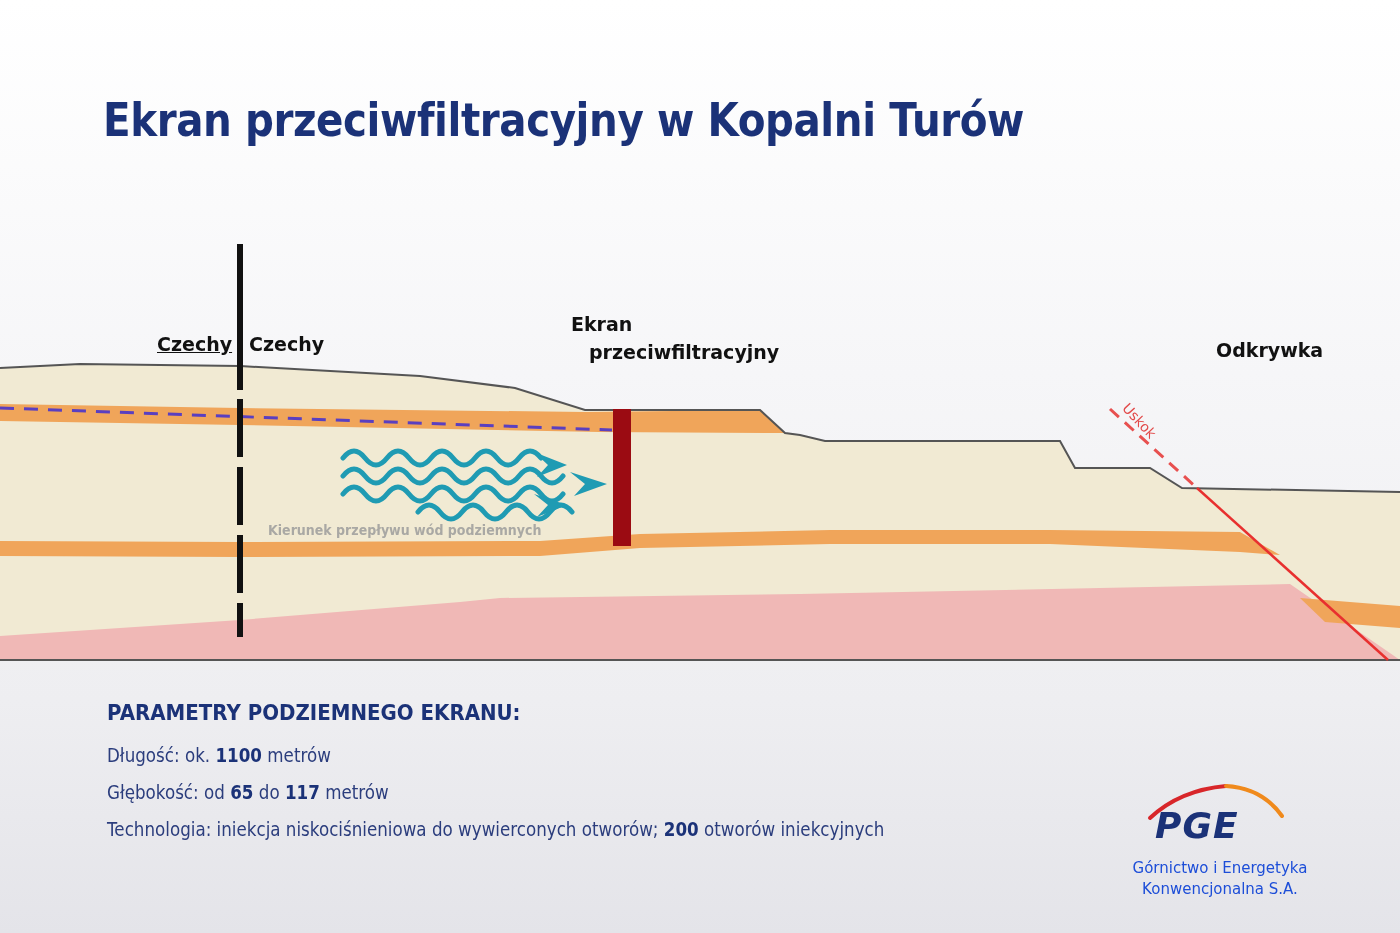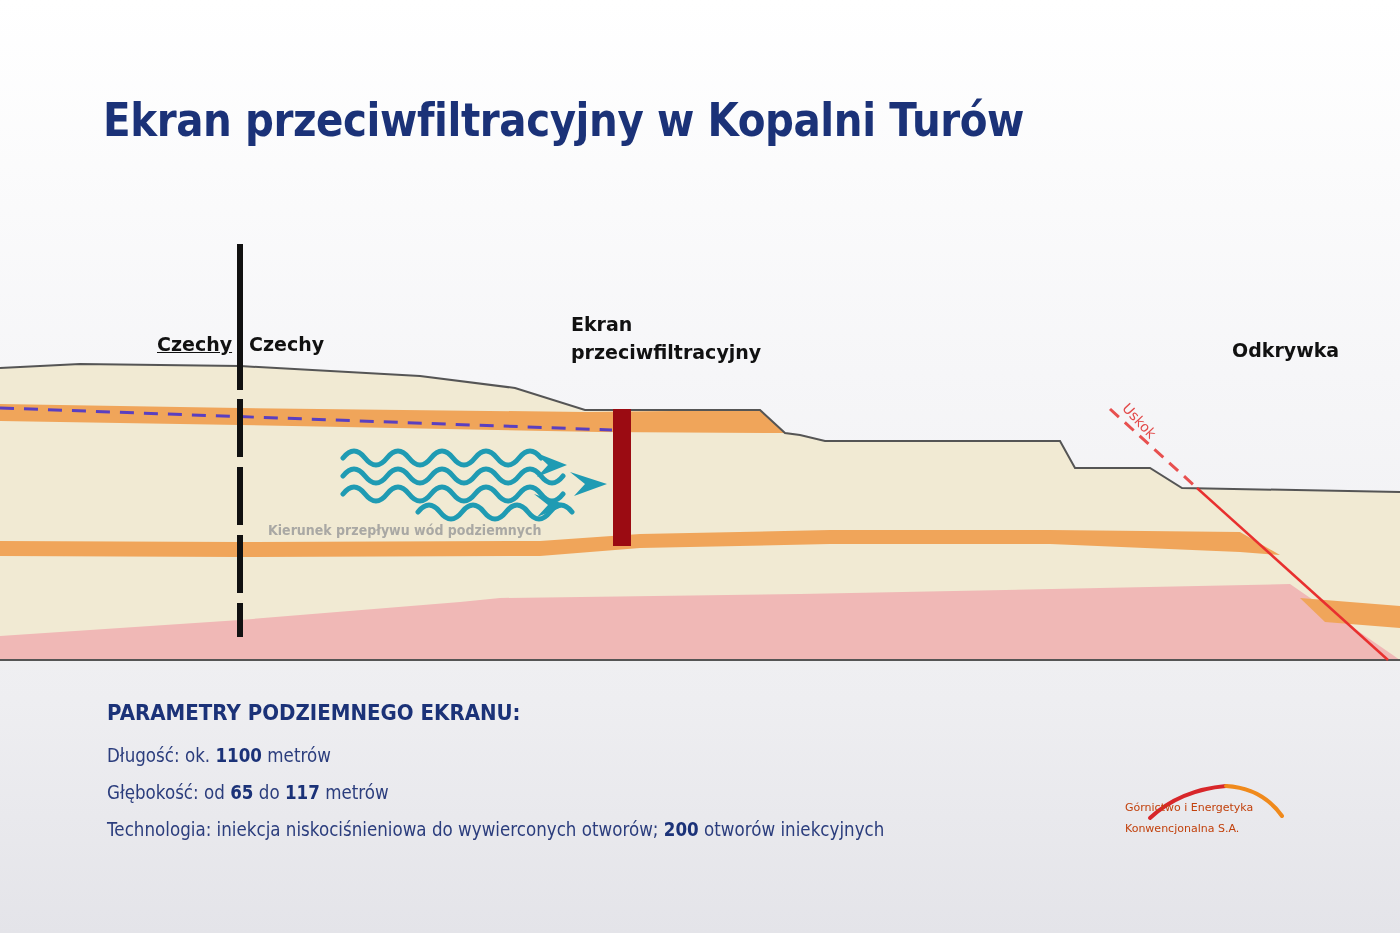--- a/index.html
+++ b/index.html
@@ -36,21 +36,21 @@
     font-family: "DejaVu Sans", sans-serif; transform: scaleX(0.9); transform-origin: left top;
     white-space: nowrap;
   }
   .params .row {
     font-size: 19px; line-height: 37px; color: #2b3d7d; white-space: nowrap;
     font-family: "DejaVu Sans", sans-serif; transform: scaleX(0.88); transform-origin: left top;
   }
   .params .row b { color: #1b3278; }
   .logo { position: absolute; left: 1125px; top: 785px; width: 190px; }
   .logo .sub {
-    font-size: 11px; color: #c2410c; line-height: 21px;
+    font-size: 15px; color: #1d4ed8; text-align: center; line-height: 21px;
     font-family: "DejaVu Sans", sans-serif;
   }
 </style>
 </head>
 <body>
 
 <div class="title">Ekran przeciwfiltracyjny w Kopalni Turów</div>
 
 <svg class="diagram" width="1400" height="933" viewBox="0 0 1400 933">
 
@@ -92,34 +92,35 @@
 
   <g fill="none" stroke-width="4" stroke-linecap="round">
     <path d="M1150,818 Q1180,790 1226,786" stroke="#d8262a"></path>
     <path d="M1226,786 Q1262,788 1282,816" stroke="#f08a1c"></path>
   </g>
 </svg>
 
 <div class="label" style="left:157px; top:331px;text-decoration:underline;">Czechy</div>
 <div class="label" style="left:249px; top:331px;">Czechy</div>
 <div class="label" style="left:571px; top:311px;">Ekran</div>
-<div class="label" style="left:571px; top:339px;">przeciwfiltracyjny</div>
-<div class="label" style="left:1216px; top:337px;margin-left:16px;">Odkrywka</div>
+<div class="label" style="left:589px; top:339px;">przeciwfiltracyjny</div>
+<div class="label" style="left:1216px; top:337px;">Odkrywka</div>
 <div class="uskok">Uskok</div>
 <div class="flow-caption">Kierunek przepływu wód podziemnych</div>
 
 <div class="params">
   <h2>PARAMETRY PODZIEMNEGO EKRANU:</h2>
   <div class="row">
     <span>Długość: ok. </span><b>1100</b><span> metrów</span>
   </div>
   <div class="row">
     <span>Głębokość: od </span><b>65</b><span> do </span><b>117</b><span> metrów</span>
   </div>
   <div class="row">
     <span>Technologia: iniekcja niskociśnieniowa do wywierconych otworów; </span><b>200</b><span> otworów iniekcyjnych</span>
   </div>
 </div>
 
 <div class="logo">
+  <div style="margin-left:30px; margin-top:20px; font-size:36px; font-weight:bold; font-style:italic; color:#1b3278; letter-spacing:1px; font-family:'DejaVu Sans', sans-serif;">PGE</div>
   <div class="sub" style="margin-top:12px;">Górnictwo i Energetyka</div>
   <div class="sub">Konwencjonalna S.A.</div>
 </div>
 
 </body></html>

